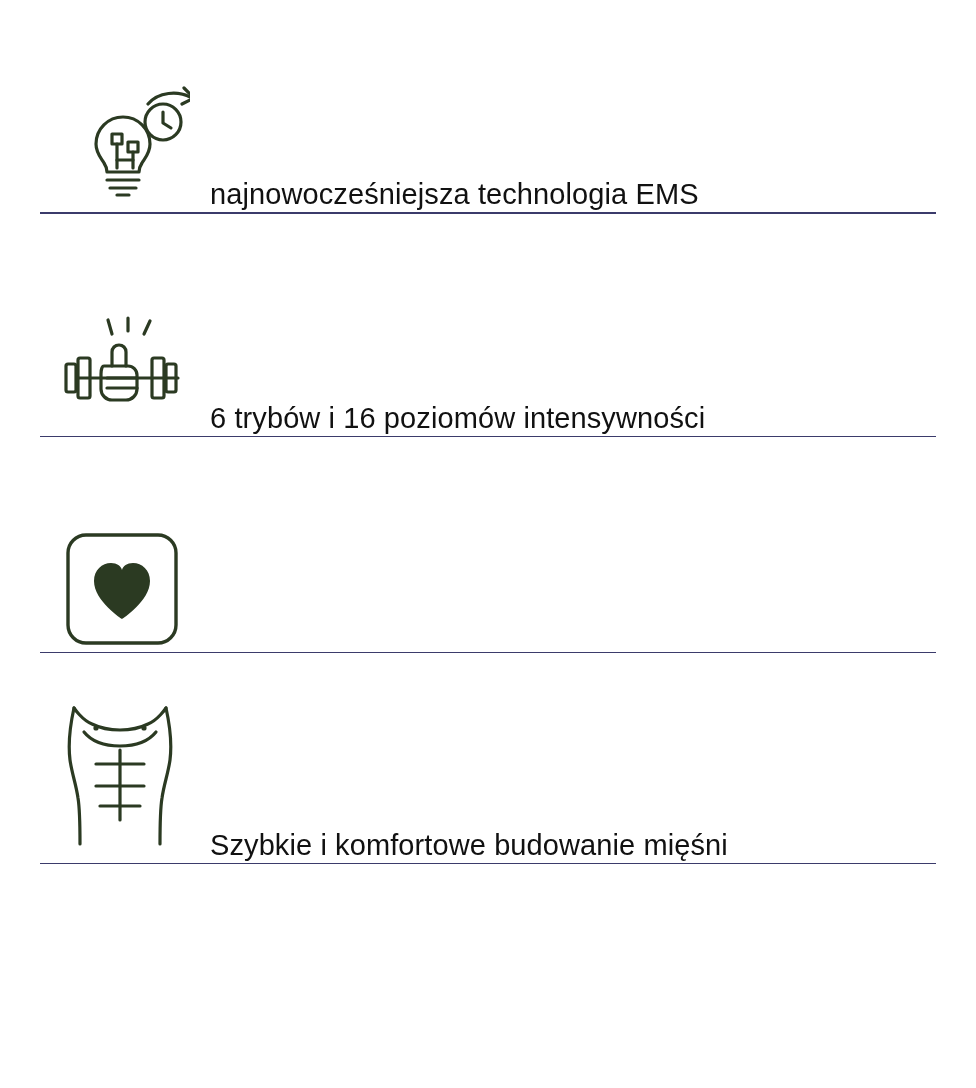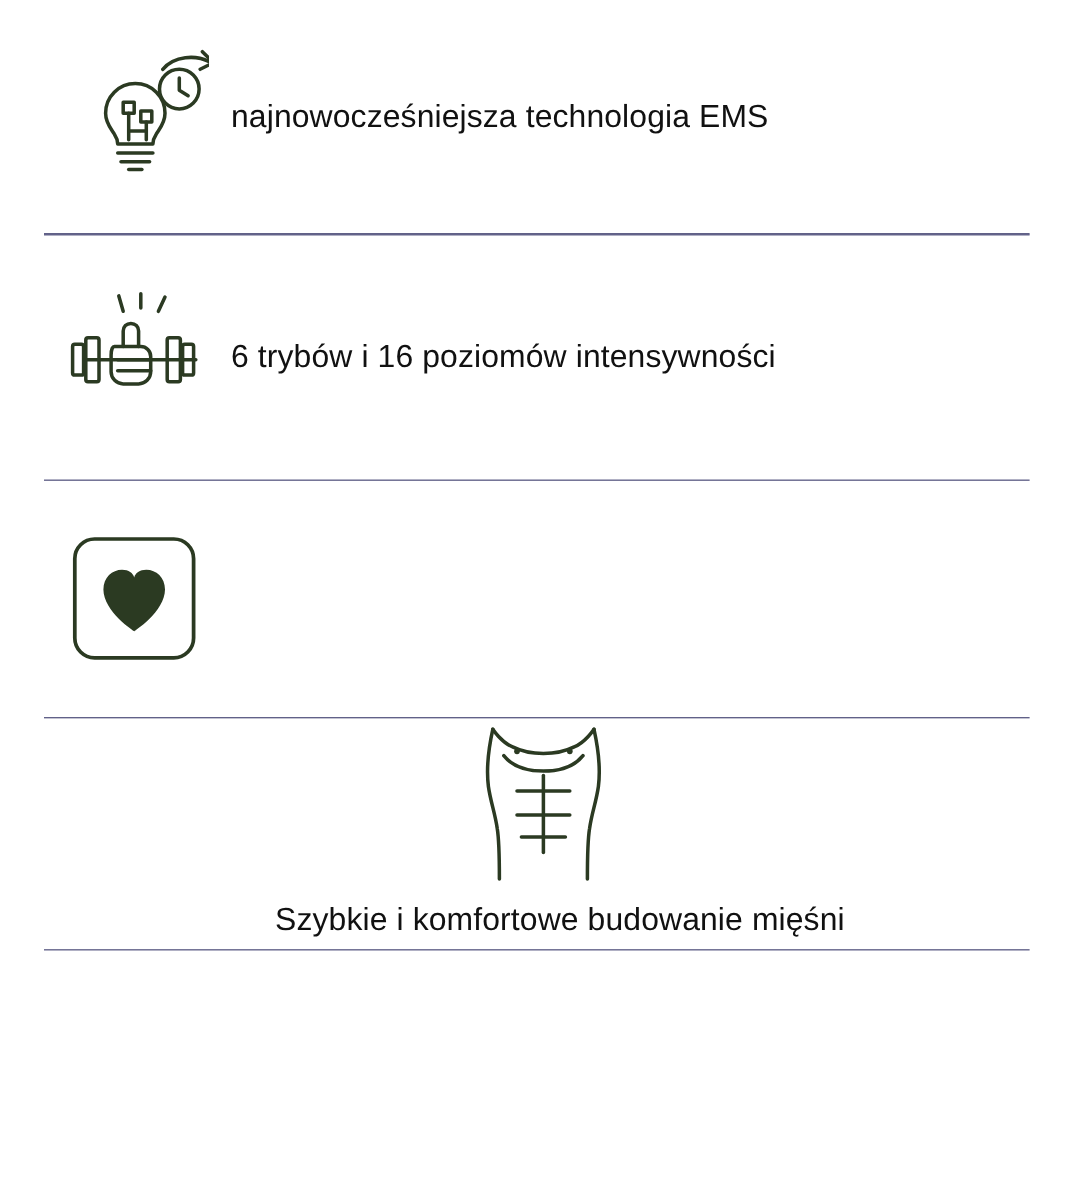--- a/index.html
+++ b/index.html
@@ -15,25 +15,24 @@
   }
   .feature-list {
     width: 976px;
     box-sizing: border-box;
     padding: 0;
     margin: 0;
   }
   .feature-row {
     position: relative;
     display: flex;
-    align-items: center;
+    align-items: flex-end;
     box-sizing: border-box;
-    padding-left: 40px;
+    padding-left: 60px;
     padding-right: 18px;
-    margin-left: 20px;
   }
   .feature-row .icon-cell {
     width: 150px;
     min-width: 150px;
     display: flex;
     align-items: center;
     justify-content: flex-start;
   }
   .feature-row .label-cell {
     flex: 1;
@@ -46,21 +45,21 @@
     height: 1px;
     background: #3b3b6b;
     margin: 0 40px 0 40px;
     width: 896px;
   }
   
   .row-1 { height: 212px; }
   .row-2 { height: 220px; }
   .row-3 { height: 222px; }
   .row-4 { height: 215px; }
-  .row-5 { height: 210px; flex-direction: column; }
+  .row-5 { height: 210px; }
 
   .icon-svg {
     display: block;
   }
 </style>
 </head>
 <body>
 
 <div class="feature-list">
 

